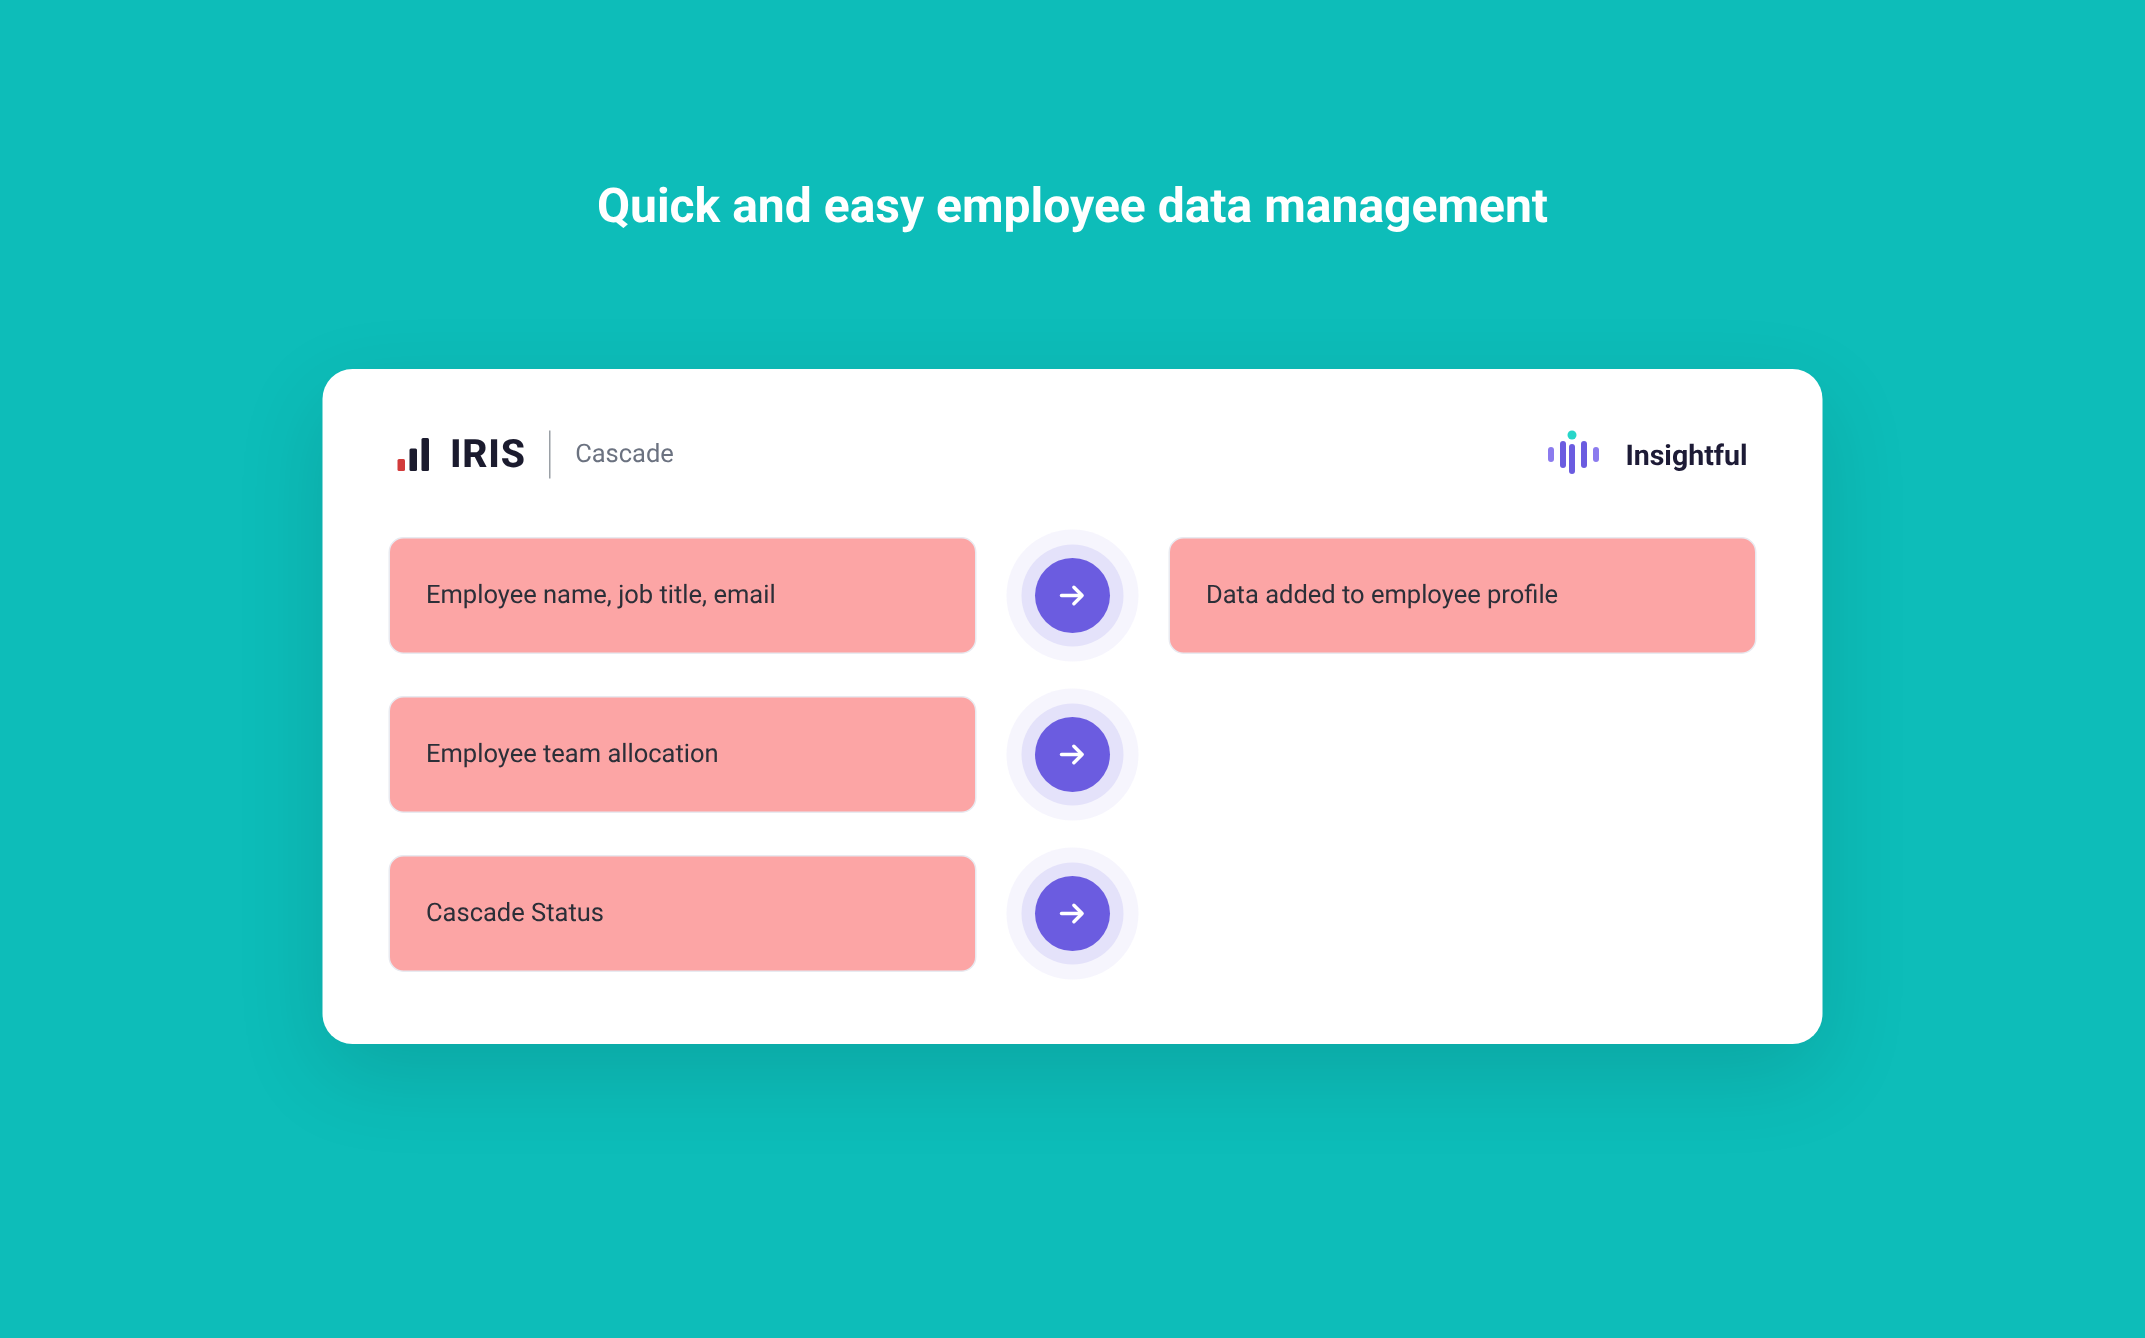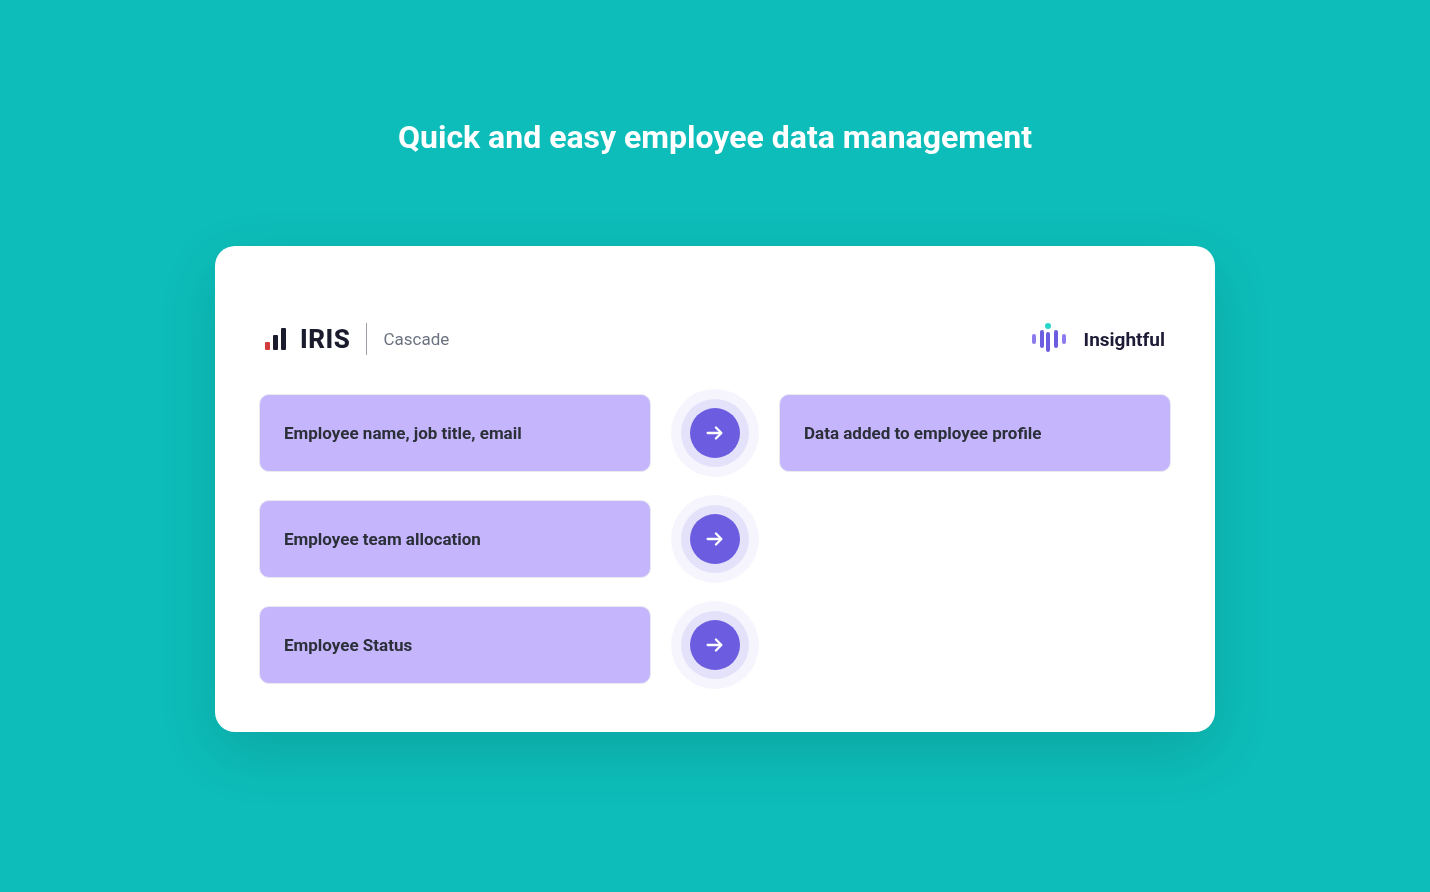--- a/index.html
+++ b/index.html
@@ -32,21 +32,20 @@
     display: flex;
     align-items: center;
     justify-content: space-between;
     margin-bottom: 38px;
     padding: 0 6px;
   }
   .logo-left, .logo-right {
     display: flex;
     align-items: center;
     gap: 14px;
-    margin-top: 36px;
   }
   .iris-bars { display: inline-flex; align-items: flex-end; gap: 3px; height: 22px; }
   .iris-bars span { display: block; width: 5px; border-radius: 1px; }
   .iris-bars .b1 { height: 8px; background: #D23B3B; }
   .iris-bars .b2 { height: 15px; background: #1B1B2E; }
   .iris-bars .b3 { height: 22px; background: #1B1B2E; }
   .iris-text { font-weight: 800; font-size: 26px; color: #1B1B2E; letter-spacing: 0.5px; }
   .divider { width: 1px; height: 32px; background: #9AA0A6; margin: 0 2px; }
   .cascade-text { font-size: 17px; color: #6B7280; font-weight: 400; }
   .insightful-mark { display: inline-block; position: relative; width: 44px; height: 34px; }
@@ -57,23 +56,23 @@
     display: grid;
     grid-template-columns: 1fr 80px 1fr;
     align-items: center;
     gap: 24px;
   }
   .tile {
     border: 1px solid #E8EAF0;
     border-radius: 10px;
     padding: 28px 24px;
     font-size: 17px;
-    font-weight: 700;
+    font-weight: 400;
     color: #2B2F38;
-    background: #c4b5fd;
+    background: #fca5a5;
   }
   .arrow-wrap {
     width: 68px; height: 68px;
     border-radius: 50%;
     background: #E4E2FA;
     display: flex; align-items: center; justify-content: center;
     margin: 0 auto;
     box-shadow: 0 0 0 10px rgba(228,226,250,0.35);
   }
   .arrow-inner {
@@ -137,21 +136,21 @@
         <div class="arrow-inner">
           <svg width="22" height="22" viewBox="0 0 24 24" fill="none" stroke="#ffffff" stroke-width="2.5" stroke-linecap="round" stroke-linejoin="round">
               <line x1="4" y1="12" x2="18" y2="12"></line>
               <polyline points="13 6 19 12 13 18"></polyline>
             </svg>
         </div>
       </div>
     </div>
 
     <div class="row">
-      <div class="tile">Employee Status</div>
+      <div class="tile">Cascade Status</div>
       <div class="arrow-wrap">
         <div class="arrow-inner">
           <svg width="22" height="22" viewBox="0 0 24 24" fill="none" stroke="#ffffff" stroke-width="2.5" stroke-linecap="round" stroke-linejoin="round">
               <line x1="4" y1="12" x2="18" y2="12"></line>
               <polyline points="13 6 19 12 13 18"></polyline>
             </svg>
         </div>
       </div>
     </div>
 

